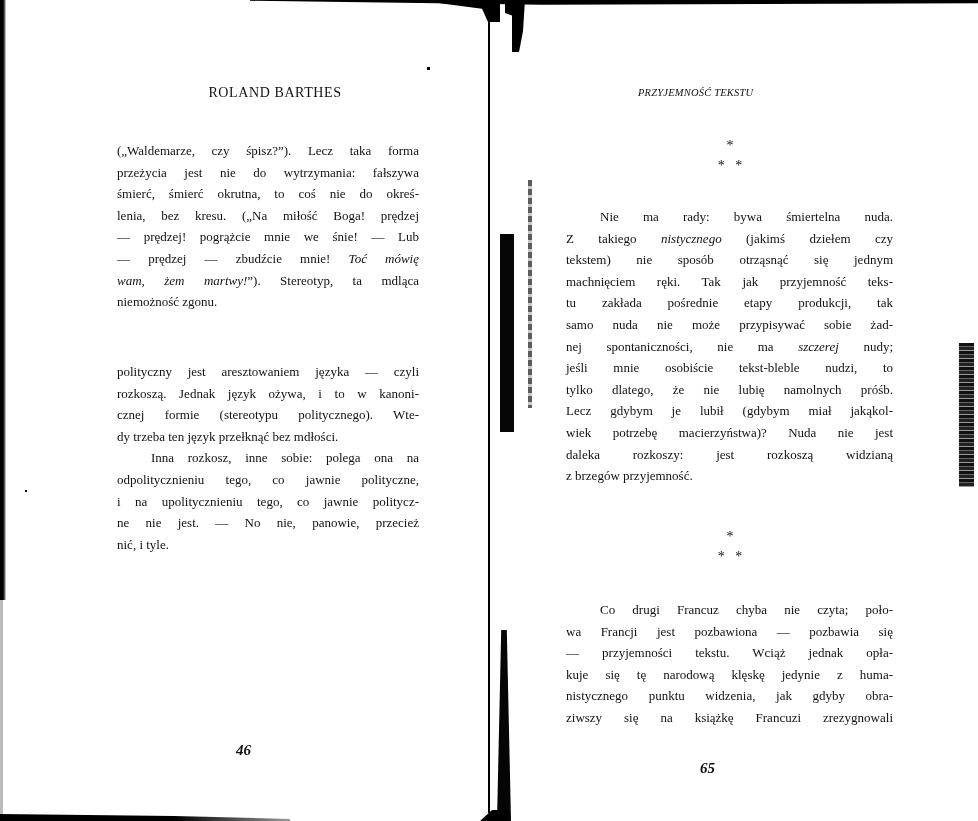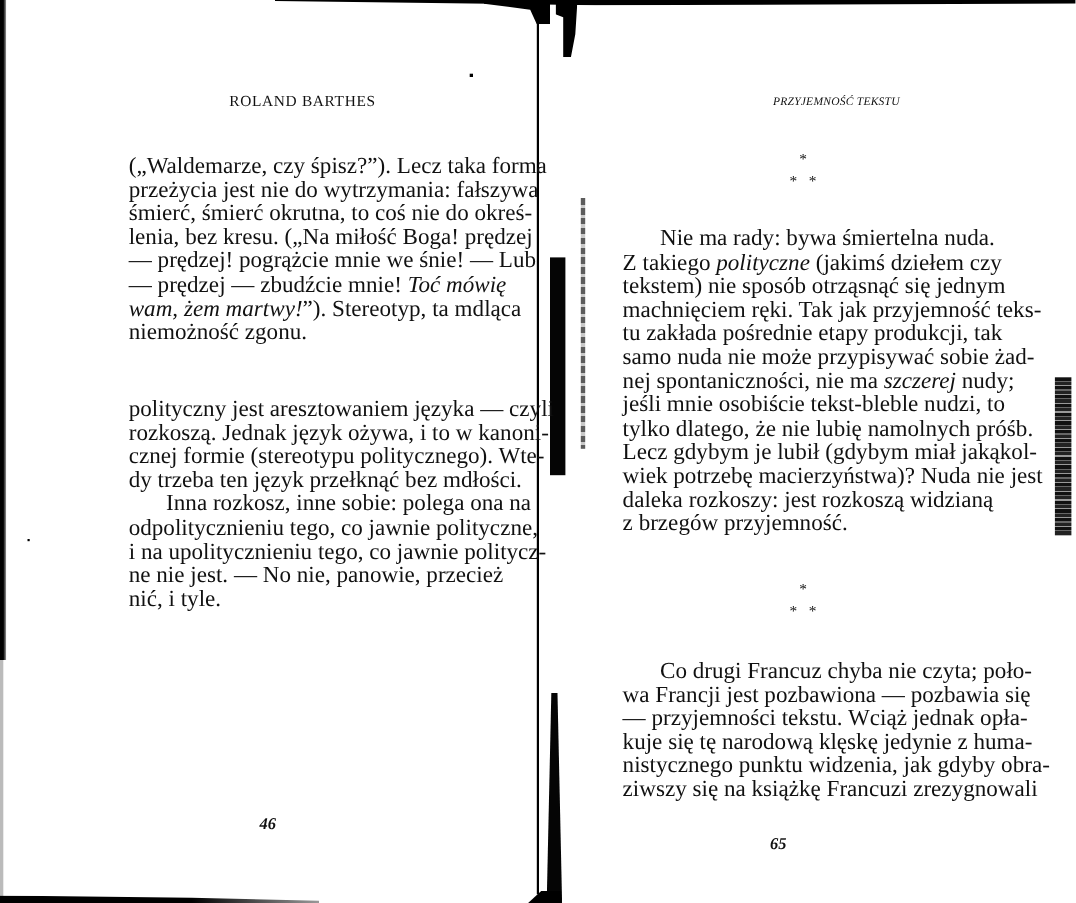--- a/index.html
+++ b/index.html
@@ -26,26 +26,26 @@
   .gutter-base { position: absolute; left: 480px; top: 810px; width: 30px; height: 11px; background: #000; clip-path: polygon(40% 0, 100% 0, 100% 100%, 0 100%); }
   .right-edge-strip { position: absolute; left: 959px; top: 343px; width: 15px; height: 144px; background: repeating-linear-gradient(to bottom, #111 0 3px, #666 3px 4px, #222 4px 7px, #999 7px 8px); }
   .speck { position: absolute; width: 3px; height: 3px; background: #000; }
 
   
   .running-head-left {
     position: absolute; left: 180px; top: 85px; width: 190px; text-align: center;
     font-size: 14px; letter-spacing: 0.6px; text-transform: uppercase;
   }
   .running-head-right {
-    position: absolute; left: 638px; top: 87px; width: 180px; text-align: right;
+    position: absolute; left: 638px; top: 87px; width: 180px; text-align: left;
     font-size: 10.5px; font-style: italic; letter-spacing: 0.2px; text-transform: uppercase;
   }
 
   .text-block {
-    position: absolute; font-size: 21px; line-height: 21.6px; text-align: justify;
+    position: absolute; font-size: 13px; line-height: 21.6px; text-align: justify;
   }
   .line { display: block; text-align: justify; text-align-last: justify; white-space: nowrap; }
   .line.last { text-align-last: left; }
   .indent { text-indent: 34px; }
   .it { font-style: italic; }
 
   .left-block-1 { left: 117px; top: 140px; width: 302px; }
   .left-block-2 { left: 117px; top: 361px; width: 302px; }
   .right-block-1 { left: 566px; top: 206px; width: 327px; }
   .right-block-2 { left: 566px; top: 599px; width: 327px; }
@@ -108,21 +108,21 @@
 
 <div class="running-head-right">PRZYJEMNOŚĆ TEKSTU</div>
 
 <div class="asterism asterism-1">
   <span>*</span>
   <span style="white-space:pre;">*   *</span>
 </div>
 
 <div class="text-block right-block-1">
   <span class="line indent">Nie ma rady: bywa śmiertelna nuda.</span>
-  <span class="line"><span>Z takiego </span><span class="it">polityczne</span><span> (jakimś dziełem czy</span></span>
+  <span class="line"><span>Z takiego </span><span class="it">nistycznego</span><span> (jakimś dziełem czy</span></span>
   <span class="line">tekstem) nie sposób otrząsnąć się jednym</span>
   <span class="line">machnięciem ręki. Tak jak przyjemność teks-</span>
   <span class="line">tu zakłada pośrednie etapy produkcji, tak</span>
   <span class="line">samo nuda nie może przypisywać sobie żad-</span>
   <span class="line"><span>nej spontaniczności, nie ma </span><span class="it">szczerej</span><span> nudy;</span></span>
   <span class="line">jeśli mnie osobiście tekst-bleble nudzi, to</span>
   <span class="line">tylko dlatego, że nie lubię namolnych próśb.</span>
   <span class="line">Lecz gdybym je lubił (gdybym miał jakąkol-</span>
   <span class="line">wiek potrzebę macierzyństwa)? Nuda nie jest</span>
   <span class="line">daleka rozkoszy: jest rozkoszą widzianą</span>

